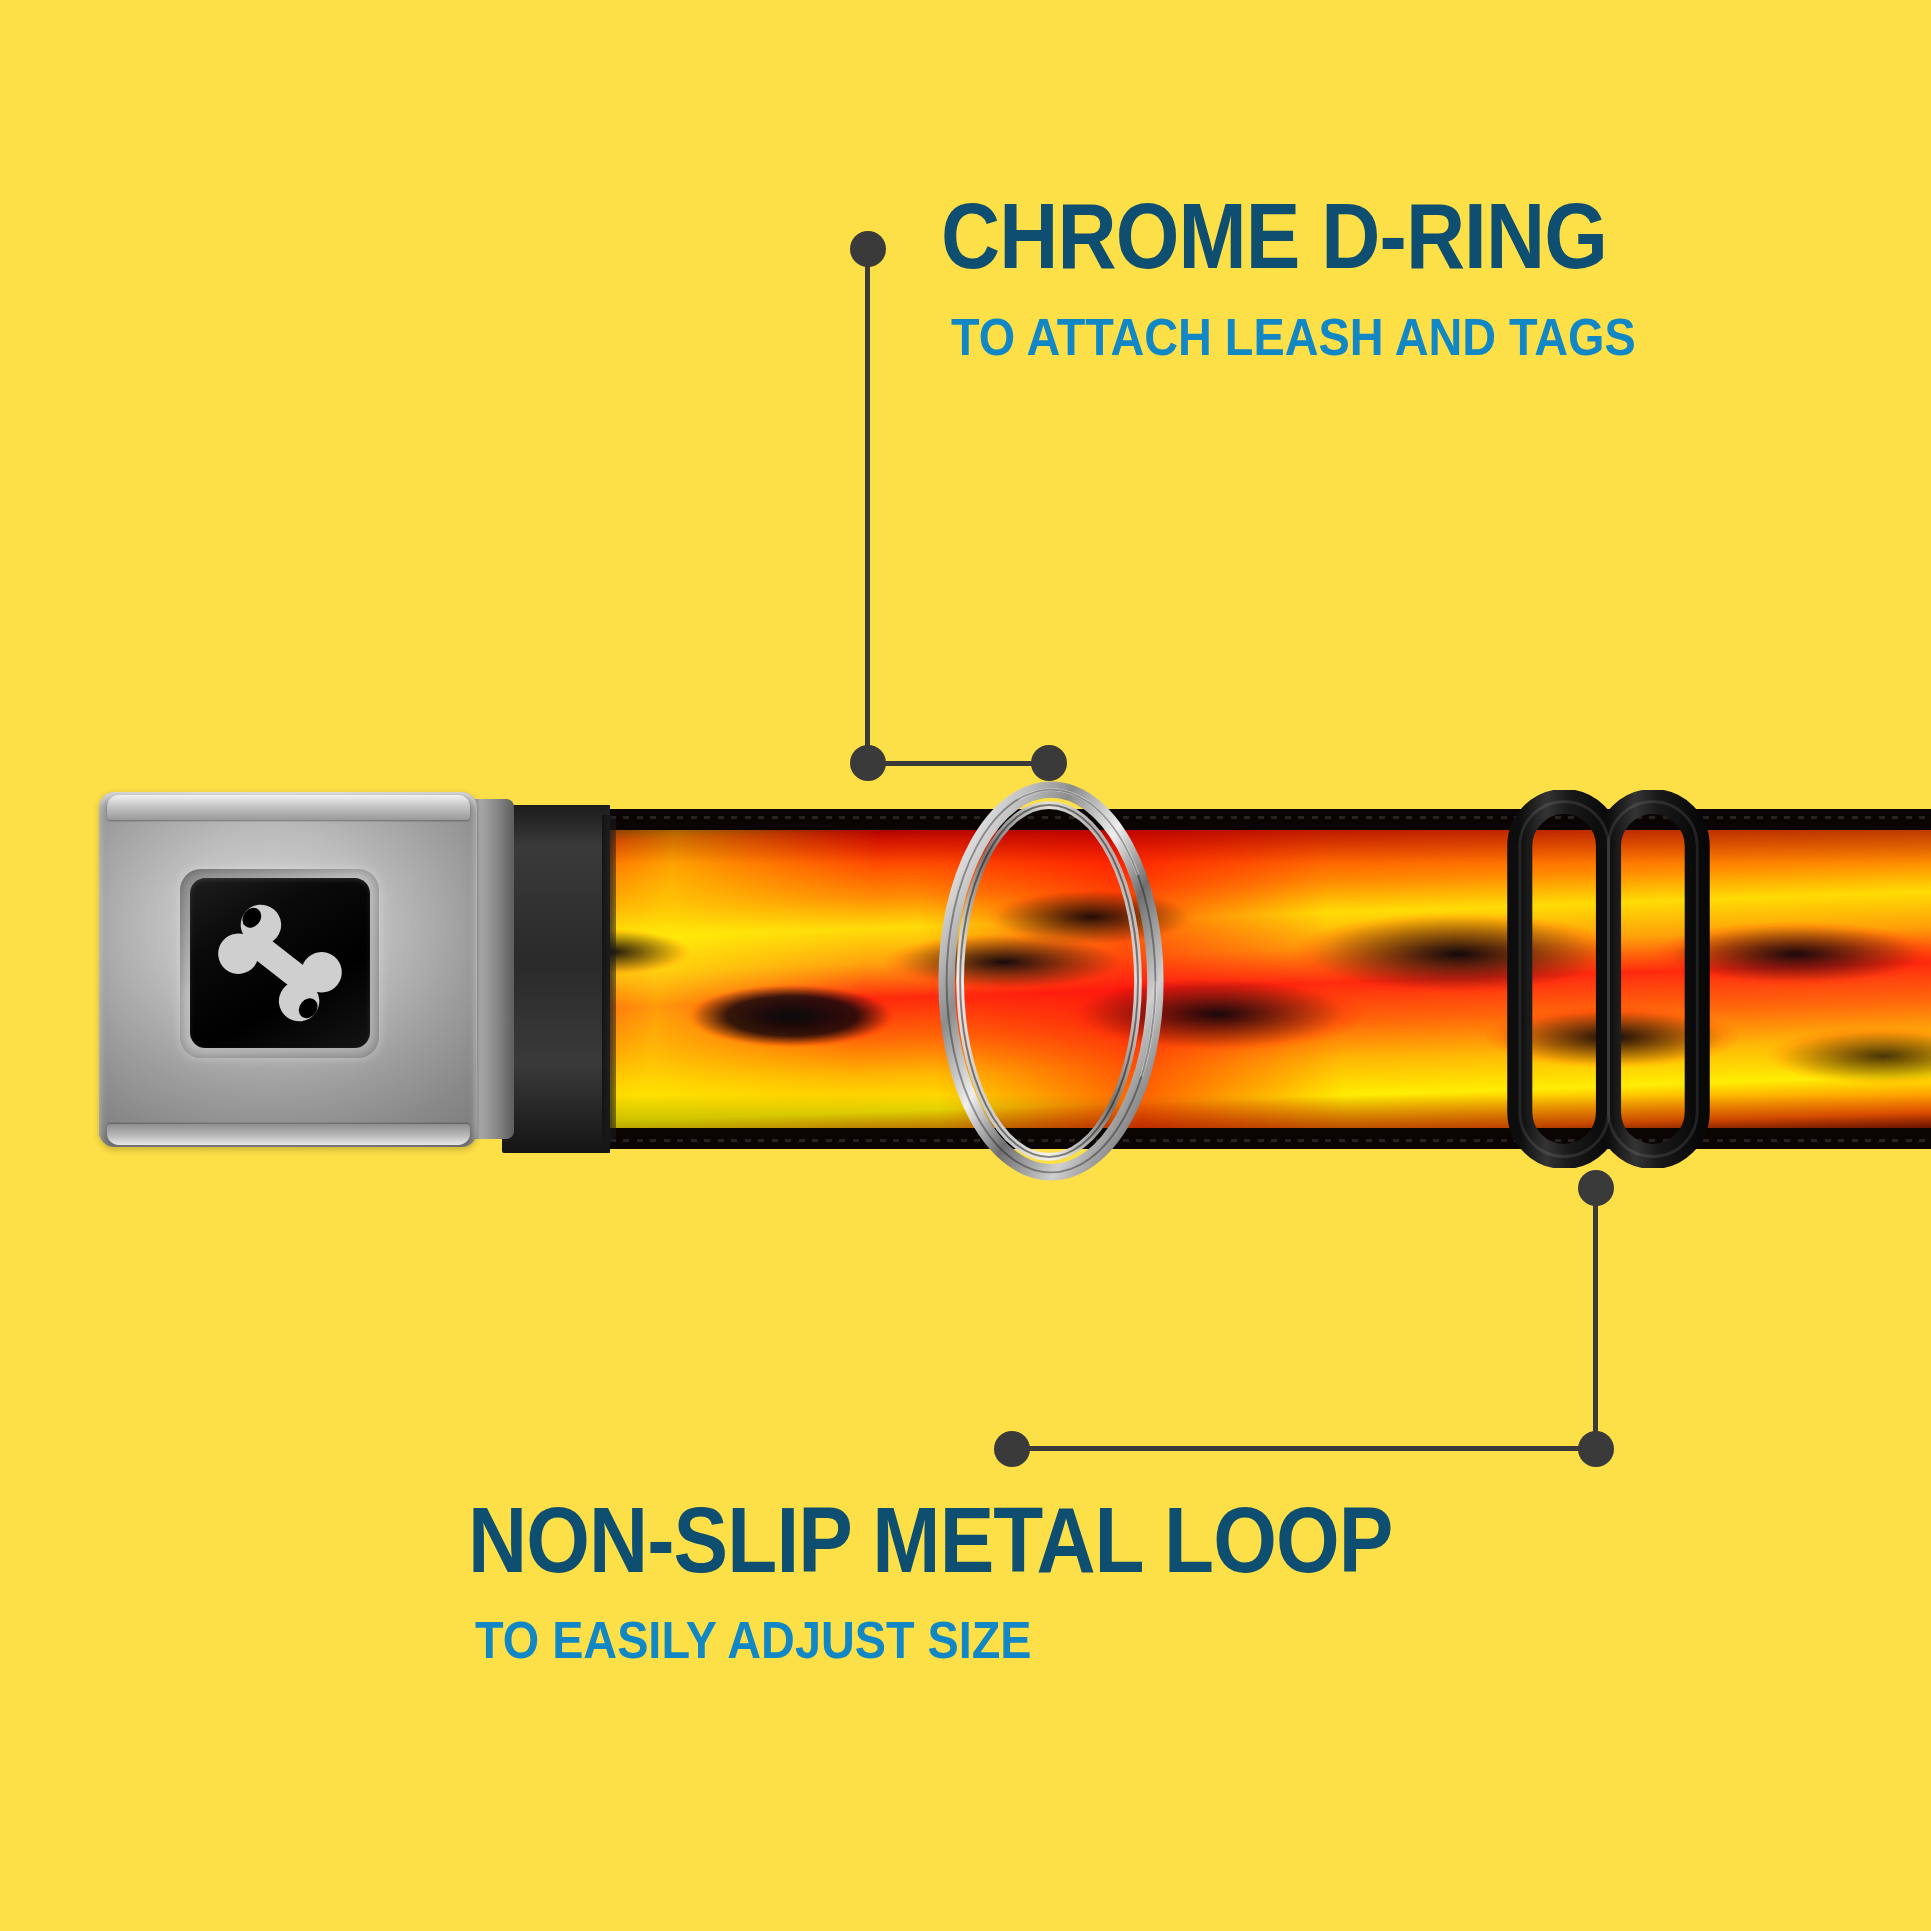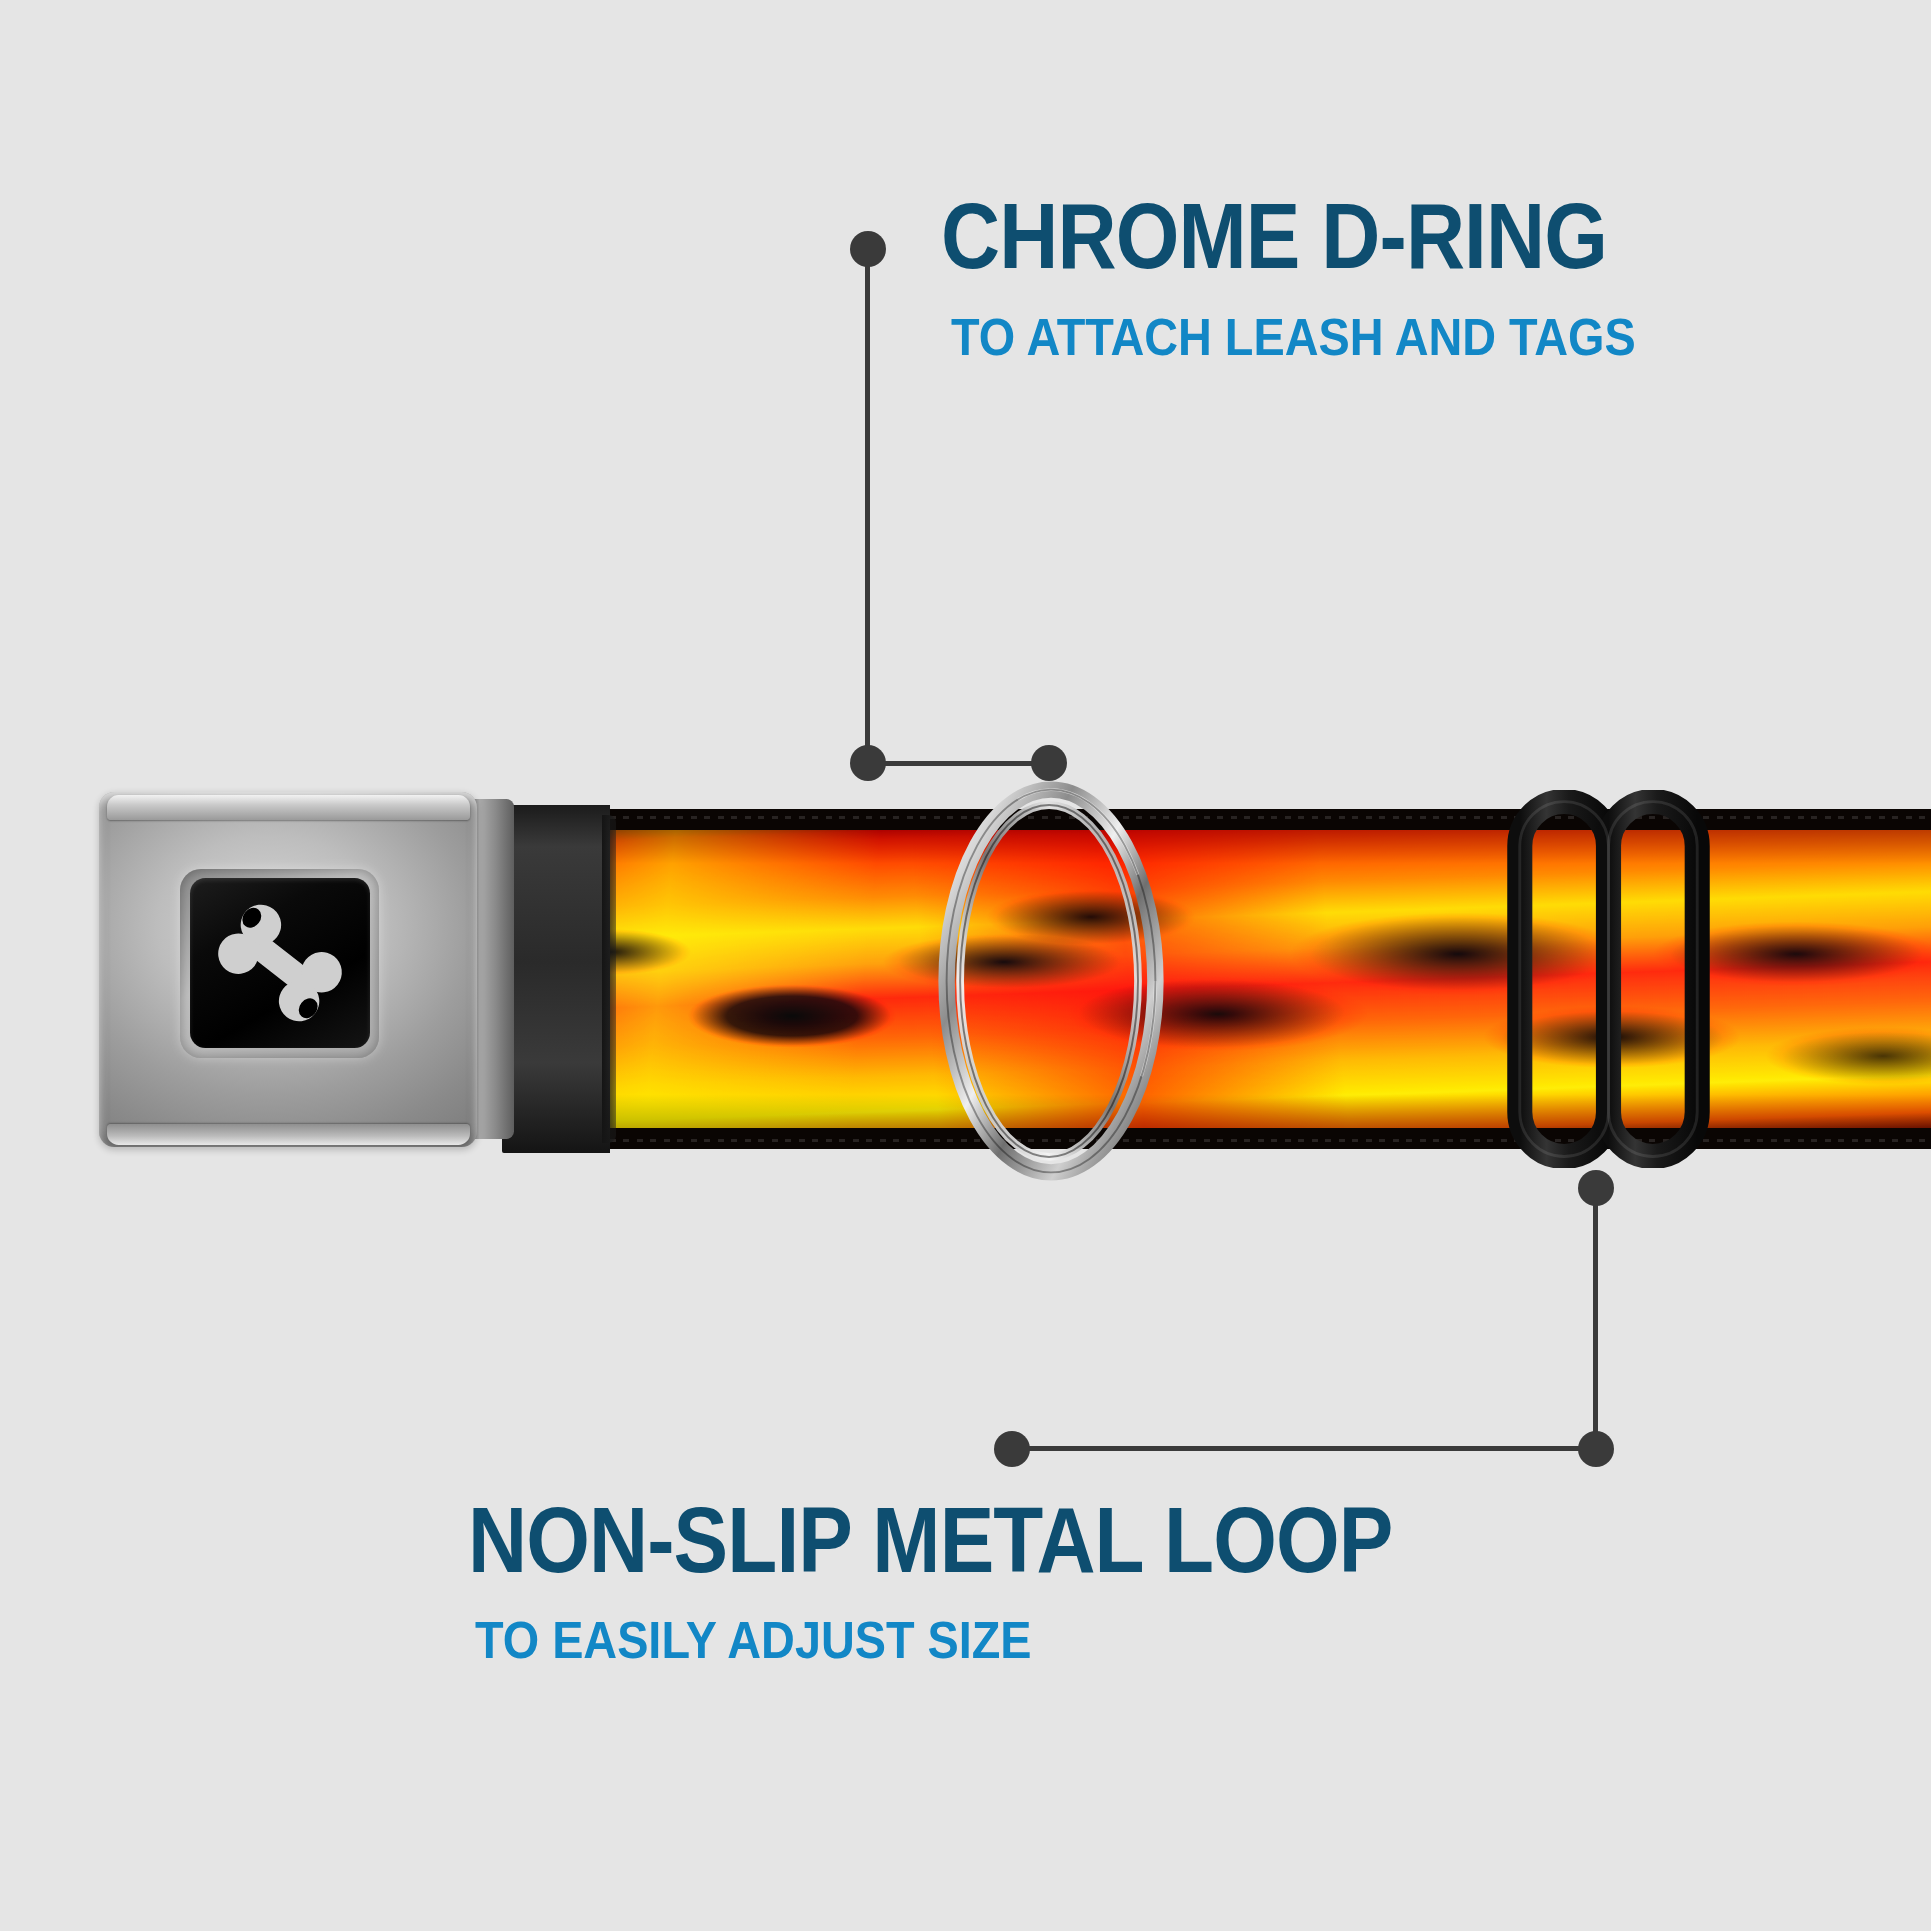--- a/index.html
+++ b/index.html
@@ -4,21 +4,21 @@
 <style>
   html, body {
     margin: 0;
     padding: 0;
     background: #ffffff;
   }
   #page {
     position: relative;
     width: 1931px;
     height: 1931px;
-    background: #e5e5e5;
+    background: #fde047;
     overflow: hidden;
     font-family: "Liberation Sans", sans-serif;
   }
 
   
   .callout-title {
     position: absolute;
     font-family: "Liberation Sans", sans-serif;
     font-weight: bold;
     color: #0E4E70;

